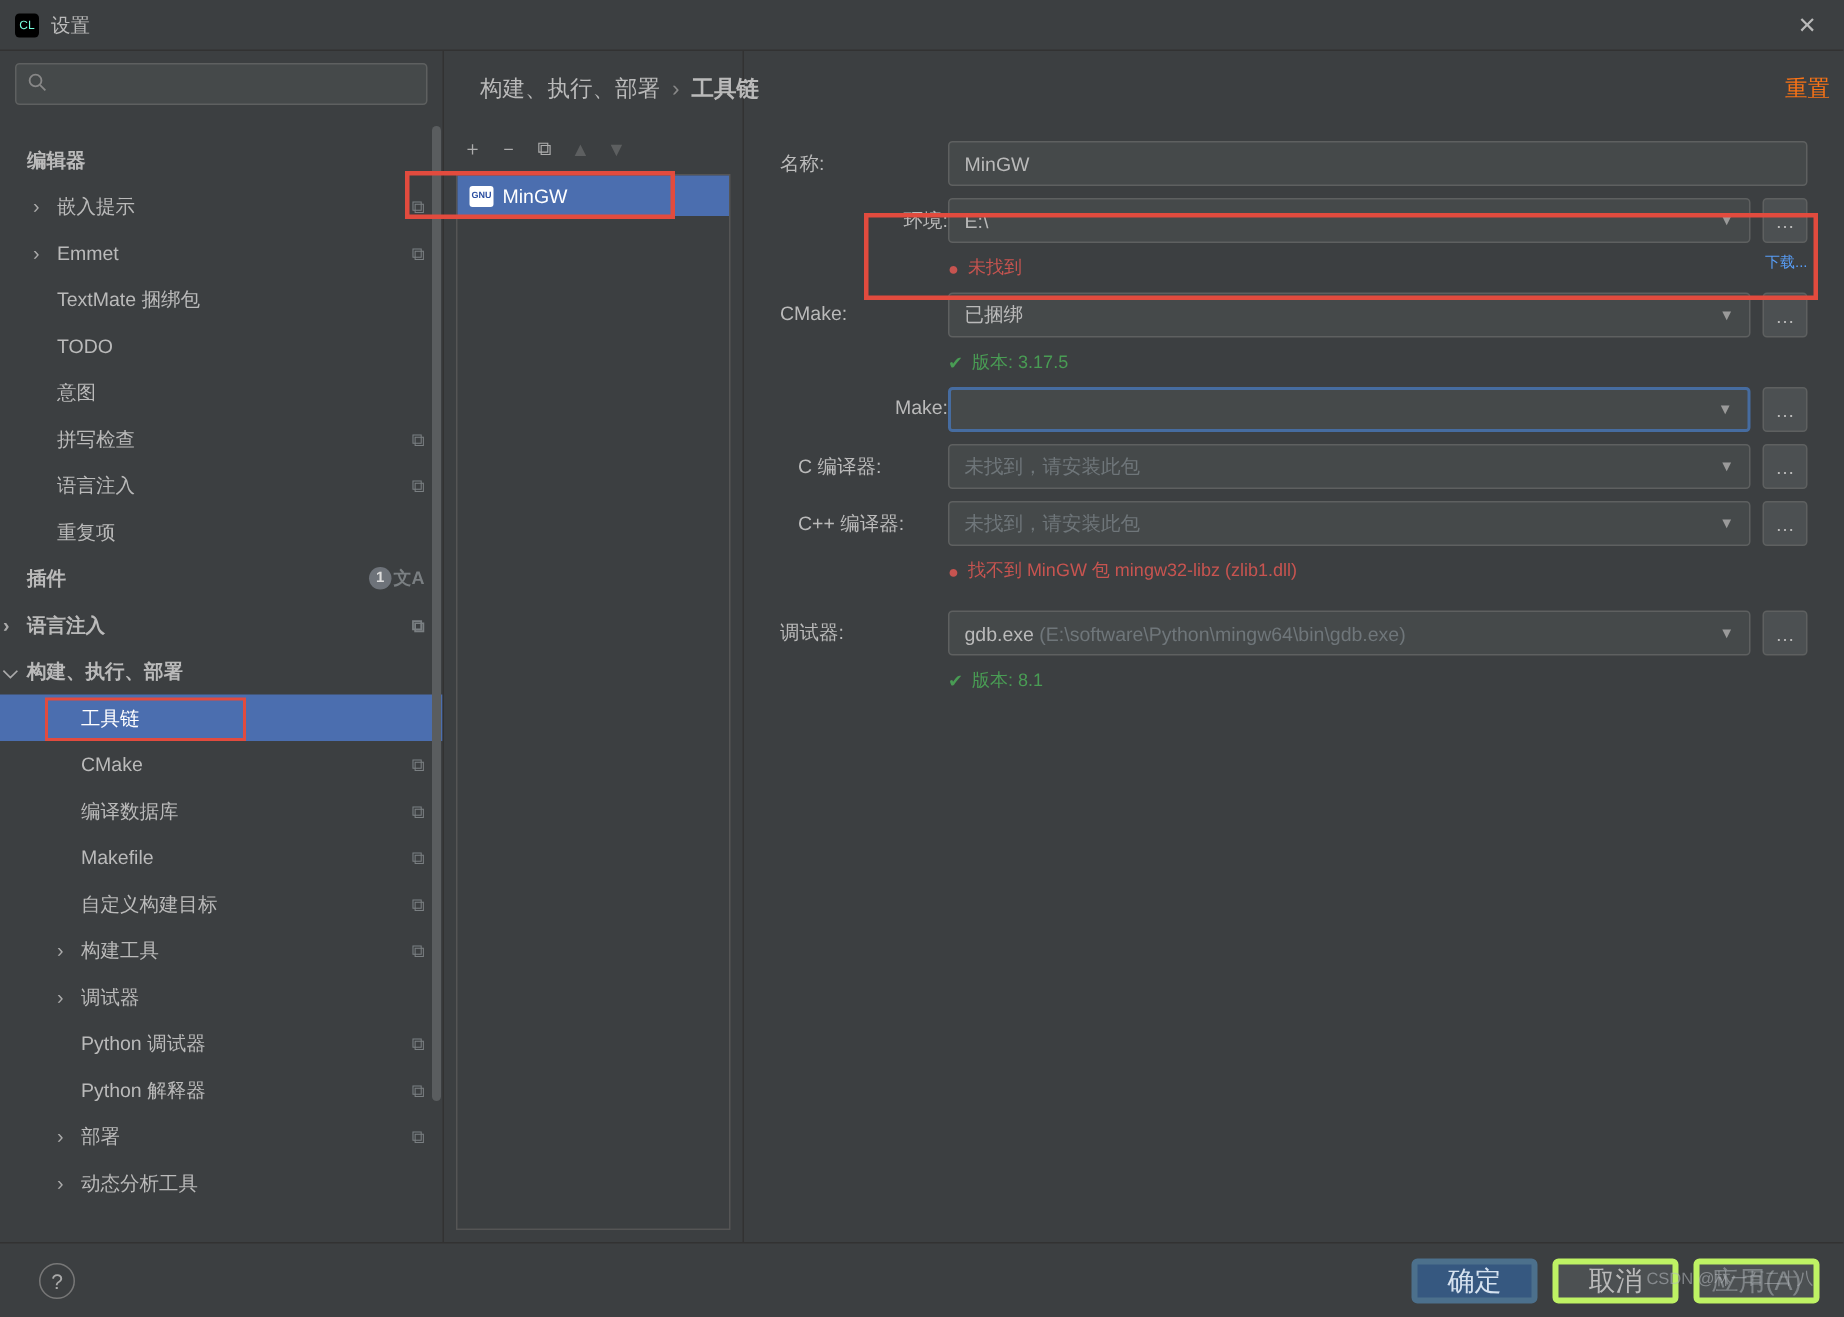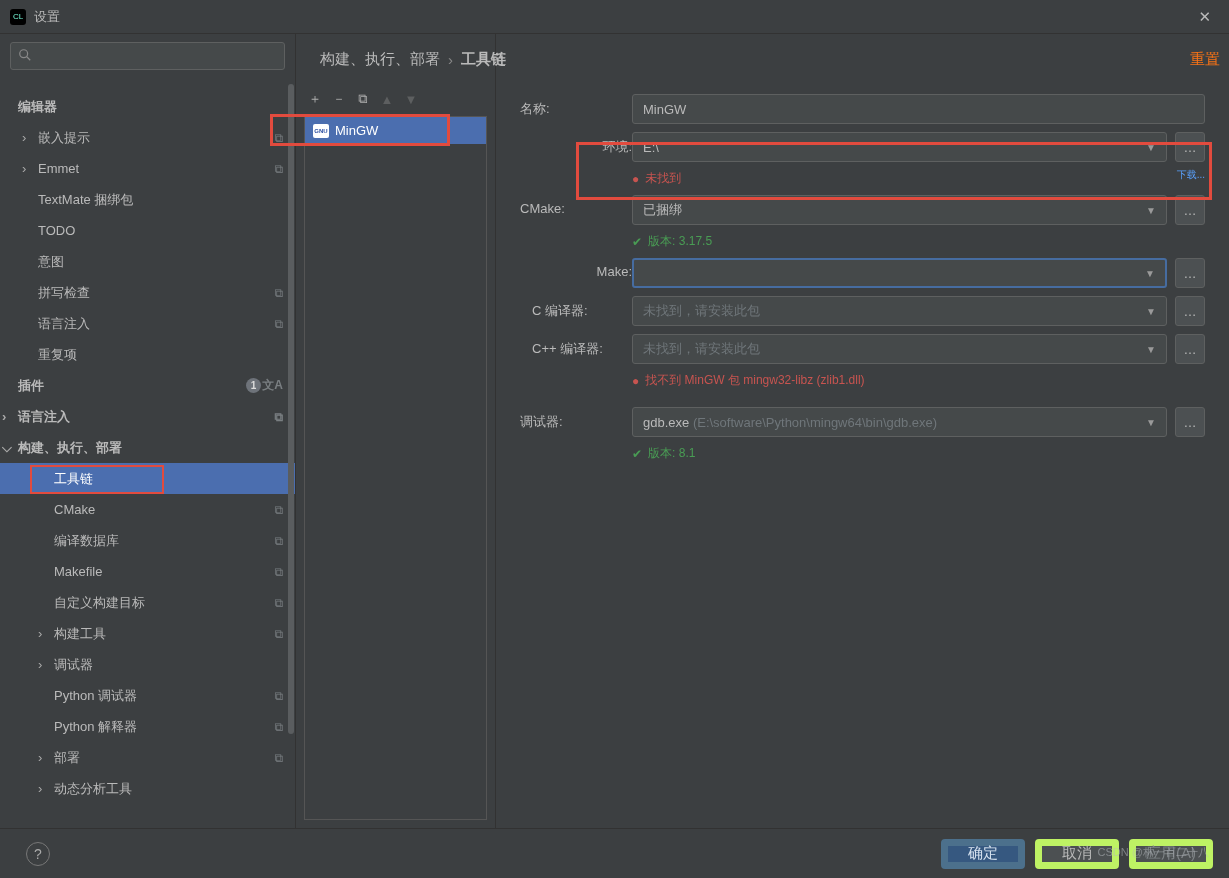--- a/index.html
+++ b/index.html
@@ -223,24 +223,24 @@
   }
   .help-ico {
     width:24px; height:24px; border-radius:50%;
     border:1px solid #777; color:#aaa;
     display:flex; align-items:center; justify-content:center;
     margin-right:auto; margin-left:10px;
     cursor:pointer; font-size:14px;
   }
   .btn {
     min-width:84px; height:30px;
-    background:#4c5052; border:7px solid #bef264; border-radius:4px;
+    background:#4c5052; border:4px solid #bef264; border-radius:4px;
     color:#bababa; cursor:pointer;
     display:flex; align-items:center; justify-content:center;
-    font-size:15px;
+    font-size:18px;
   }
   .btn.primary { background:#365880; border-color:#4c708c; color:#d6e2ef;}
   .btn.dim { color:#7f8487; }
 
   .watermark {
     position:absolute; bottom:18px; right:20px;
     color:#b5b9be; opacity:.55; font-size:11px;
     pointer-events:none;
   }
 

